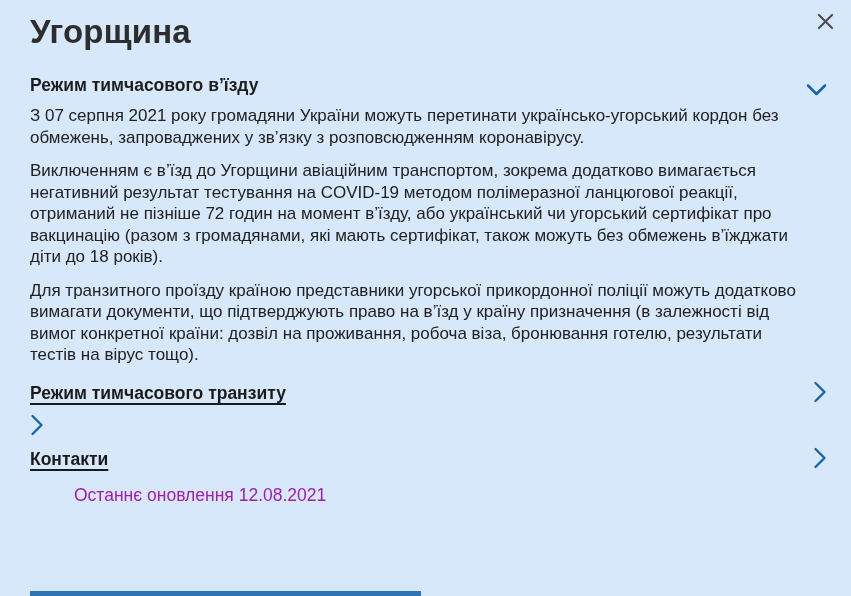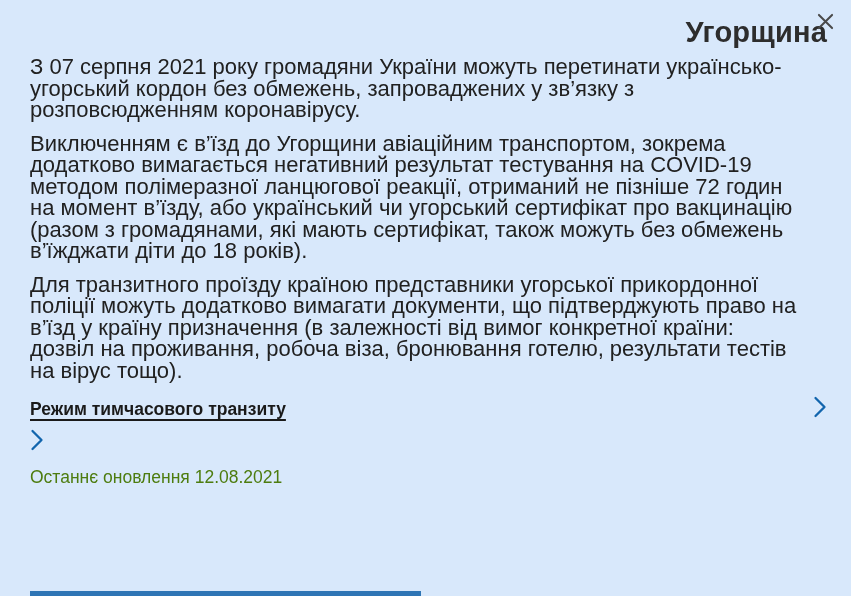--- a/index.html
+++ b/index.html
@@ -17,51 +17,51 @@
     color: #212121;
   }
   .close-btn {
     position: absolute; top: 8px; right: 13px;
     width: 26px; height: 26px;
     background: transparent; border: none; cursor: pointer;
     display: flex; align-items: center; justify-content: center;
   }
   .close-btn svg { display: block; }
   h1.title {
-    font-size: 29px; font-weight: 700; color: #2d2d2d;
-    line-height: 40px; letter-spacing: 0.2px; text-align: right;
+    font-size: 33px; font-weight: 700; color: #2d2d2d;
+    line-height: 40px; letter-spacing: 0.2px;
   }
   .section-header {
     margin-top: 23px;
     display: flex; align-items: flex-start; justify-content: space-between;
     cursor: pointer;
   }
   .section-header h2 {
     font-size: 17.5px; font-weight: 700; line-height: 21px; color: #1d1d1d;
   }
   .section-header .chev { margin-top: 8px; flex: 0 0 auto; }
   .section-body { margin-top: 4px; max-width: 768px; }
   .section-body p {
-    font-size: 22px; line-height: 21.5px; color: #212121;
+    font-size: 17px; line-height: 21.5px; color: #212121;
     margin-bottom: 12px;
   }
   .collapsed-list { margin-top: 6px; }
   .collapsed-row {
     display: flex; align-items: center; justify-content: space-between;
     padding: 5px 0 6px 0; height: 33px; cursor: pointer;
   }
   .collapsed-row .row-label {
     font-size: 17.5px; font-weight: 700; color: #1a1a1a;
     text-decoration: underline;
     text-decoration-thickness: 1.5px;
     text-underline-offset: 4px;
   }
   .last-updated {
     margin-top: 8px;
-    font-size: 17.5px; color: #4d7c0f; line-height: 21px;
+    font-size: 17.5px; color: #a21caf; line-height: 21px; margin-left: 44px;
   }
   .bottom-bar {
     position: absolute; left: 30px; bottom: 0;
     width: 391px; height: 5px;
     background: #2e75b5;
   }
 </style>
 </head>
 <body>
 
@@ -69,20 +69,28 @@
 
   <button class="close-btn">
     <svg width="21" height="21" viewBox="0 0 24 24">
       <path d="M4.5 4.5 L19.5 19.5 M19.5 4.5 L4.5 19.5" stroke="#4a4a4a" stroke-width="2.3" fill="none" stroke-linecap="round"></path>
     </svg>
   </button>
 
   <h1 class="title">Угорщина</h1>
 
   <section>
+    <div class="section-header">
+      <h2>Режим тимчасового в’їзду</h2>
+      <span class="chev">
+        <svg width="21" height="14" viewBox="0 0 21 14">
+          <path d="M2 2.5 L10.5 11 L19 2.5" stroke="#1265ad" stroke-width="2.5" fill="none" stroke-linecap="round" stroke-linejoin="round"></path>
+        </svg>
+      </span>
+    </div>
     <div class="section-body">
       <p>З 07 серпня 2021 року громадяни України можуть перетинати українсько-угорський кордон без обмежень, запроваджених у зв’язку з розповсюдженням коронавірусу.</p>
       <p>Виключенням є в’їзд до Угорщини авіаційним транспортом, зокрема додатково вимагається негативний результат тестування на COVID-19 методом полімеразної ланцюгової реакції, отриманий не пізніше 72 годин на момент в’їзду, або український чи угорський сертифікат про вакцинацію (разом з громадянами, які мають сертифікат, також можуть без обмежень в’їжджати діти до 18 років).</p>
       <p>Для транзитного проїзду країною представники угорської прикордонної поліції можуть додатково вимагати документи, що підтверджують право на в’їзд у країну призначення (в залежності від вимог конкретної країни: дозвіл на проживання, робоча віза, бронювання готелю, результати тестів на вірус тощо).</p>
     </div>
   </section>
 
   <div class="collapsed-list">
     <div class="collapsed-row">
       <span class="row-label">Режим тимчасового транзиту</span>
@@ -92,19 +100,27 @@
         </svg>
       </span>
     </div>
     <div class="collapsed-row">
       <span class="chev">
         <svg width="14" height="22" viewBox="0 0 14 22">
           <path d="M2.5 2 L11.5 11 L2.5 20" stroke="#1265ad" stroke-width="2.3" fill="none" stroke-linecap="round" stroke-linejoin="round"></path>
         </svg>
       </span>
     </div>
+    <div class="collapsed-row">
+      <span class="row-label">Контакти</span>
+      <span class="chev">
+        <svg width="14" height="22" viewBox="0 0 14 22">
+          <path d="M2.5 2 L11.5 11 L2.5 20" stroke="#1265ad" stroke-width="2.3" fill="none" stroke-linecap="round" stroke-linejoin="round"></path>
+        </svg>
+      </span>
+    </div>
   </div>
 
   <p class="last-updated">Останнє оновлення 12.08.2021</p>
 
   <div class="bottom-bar"></div>
 
 </div>
 
 </body></html>

